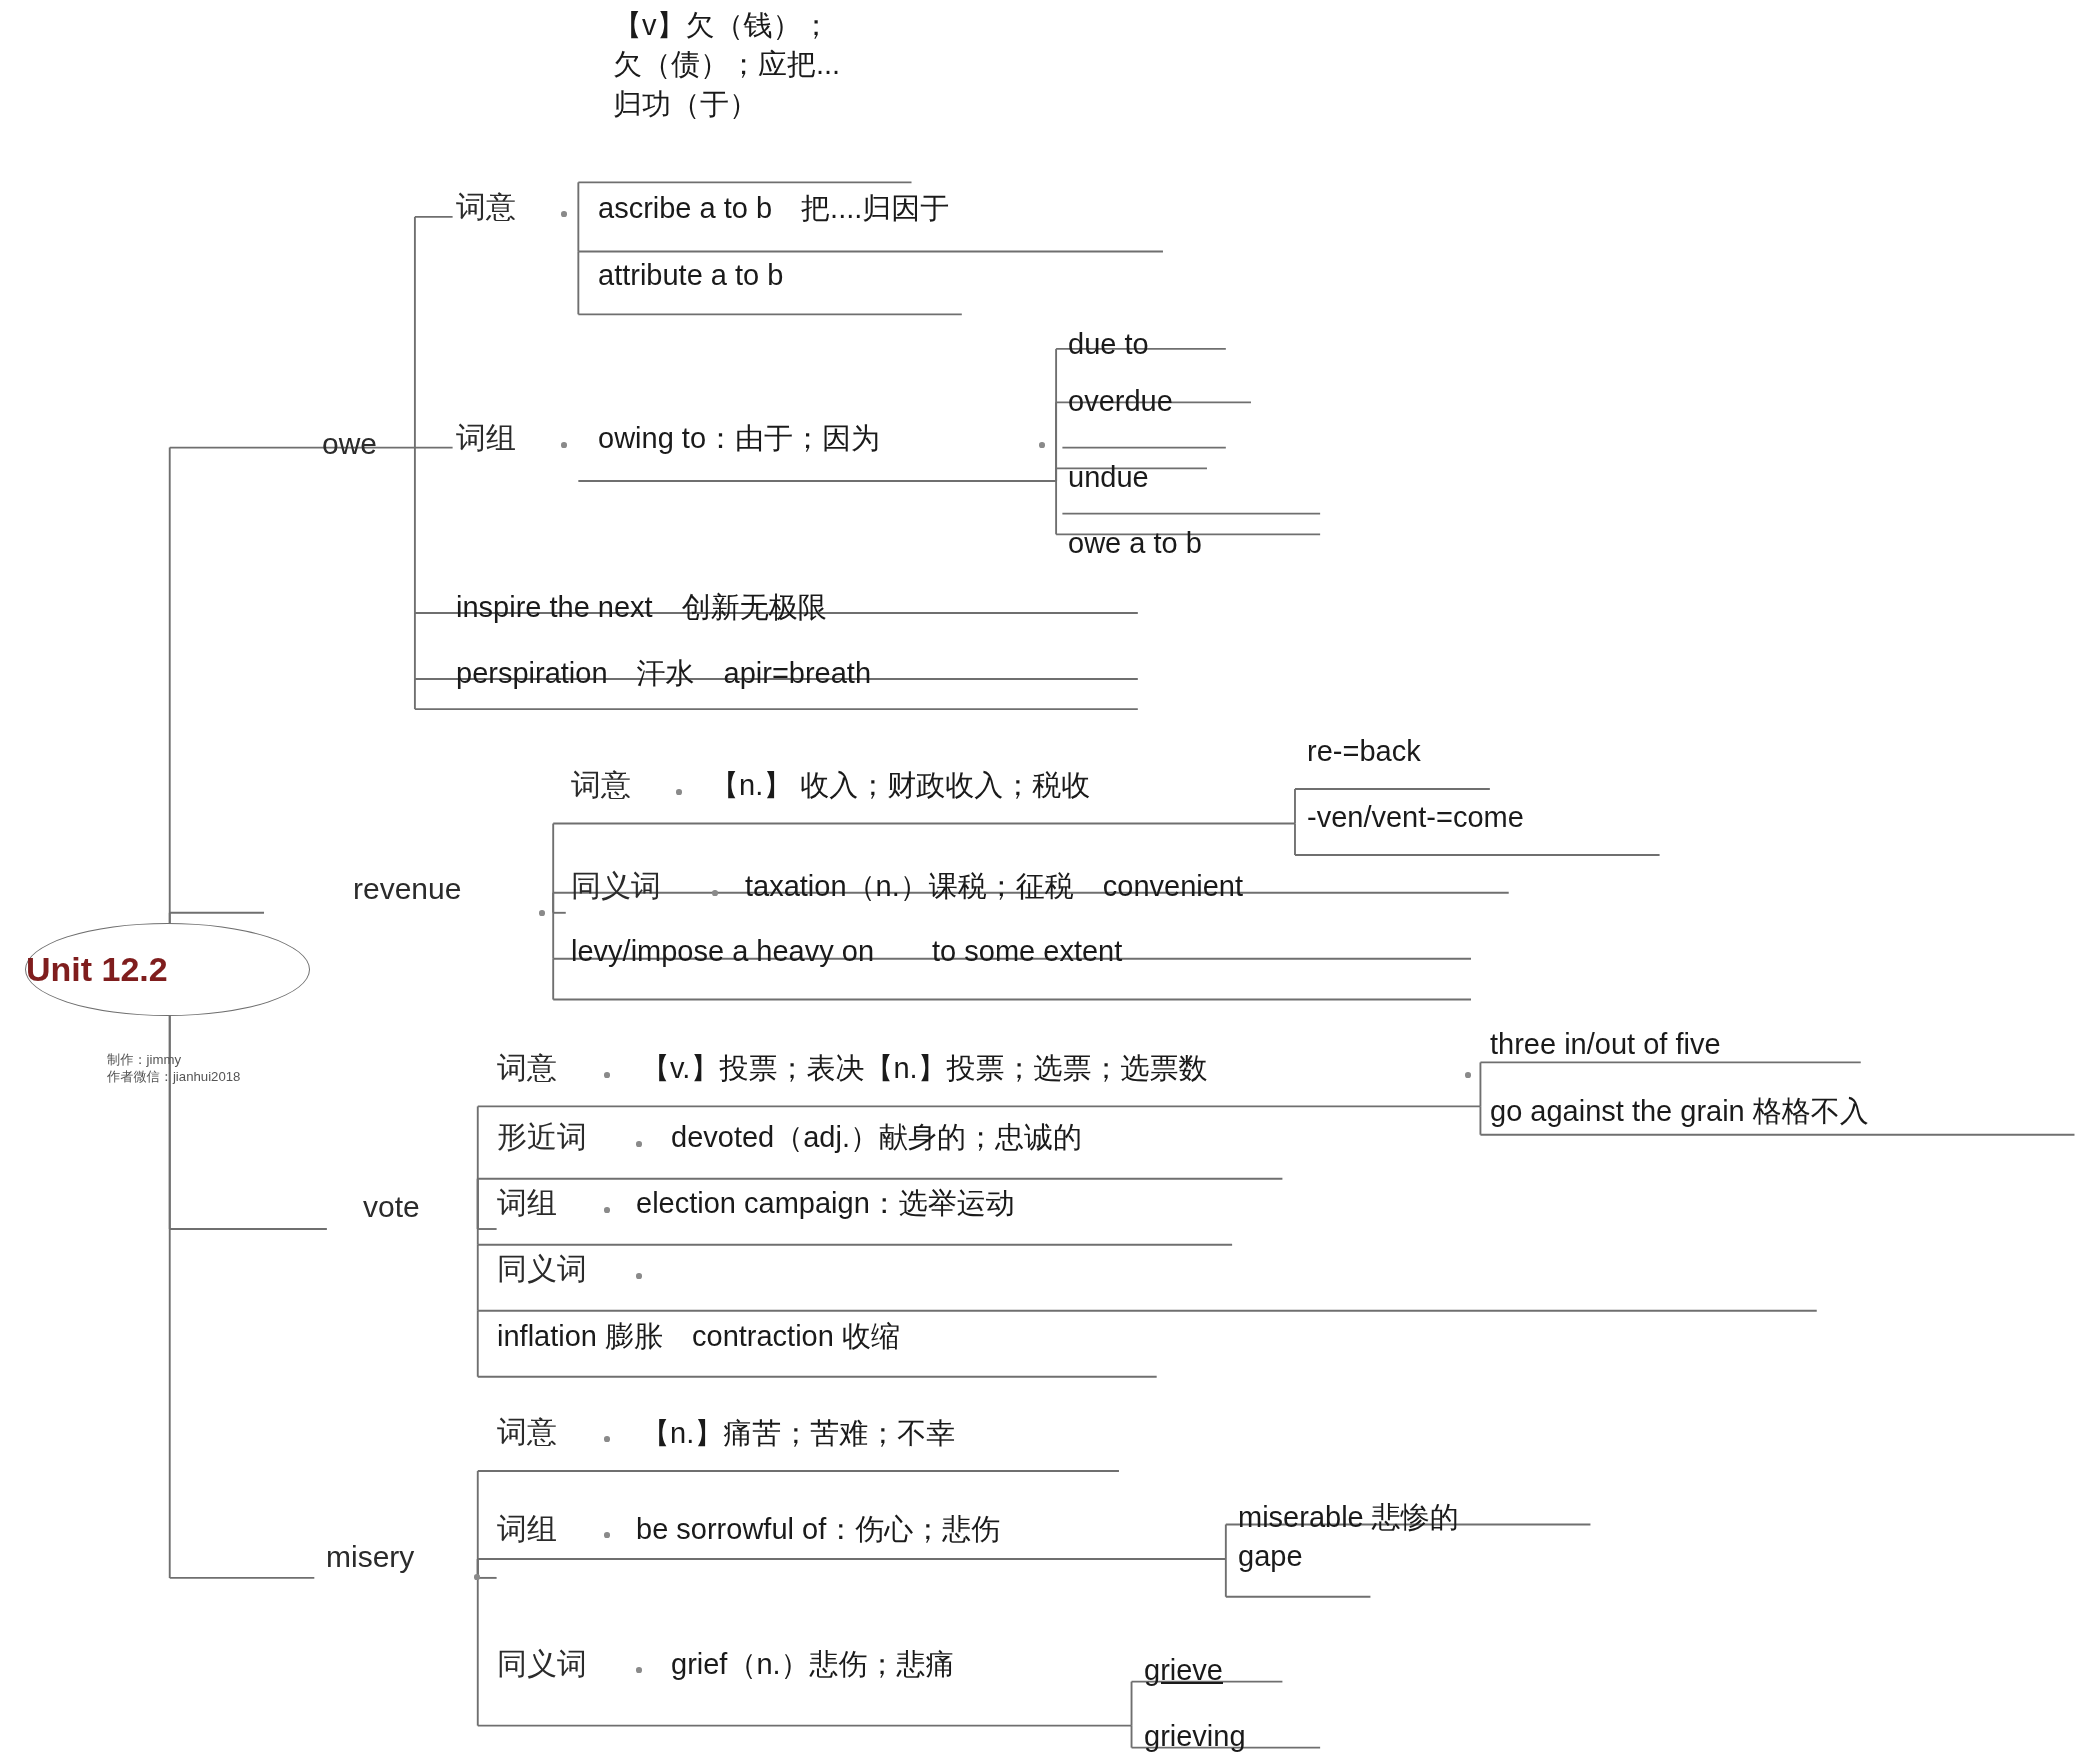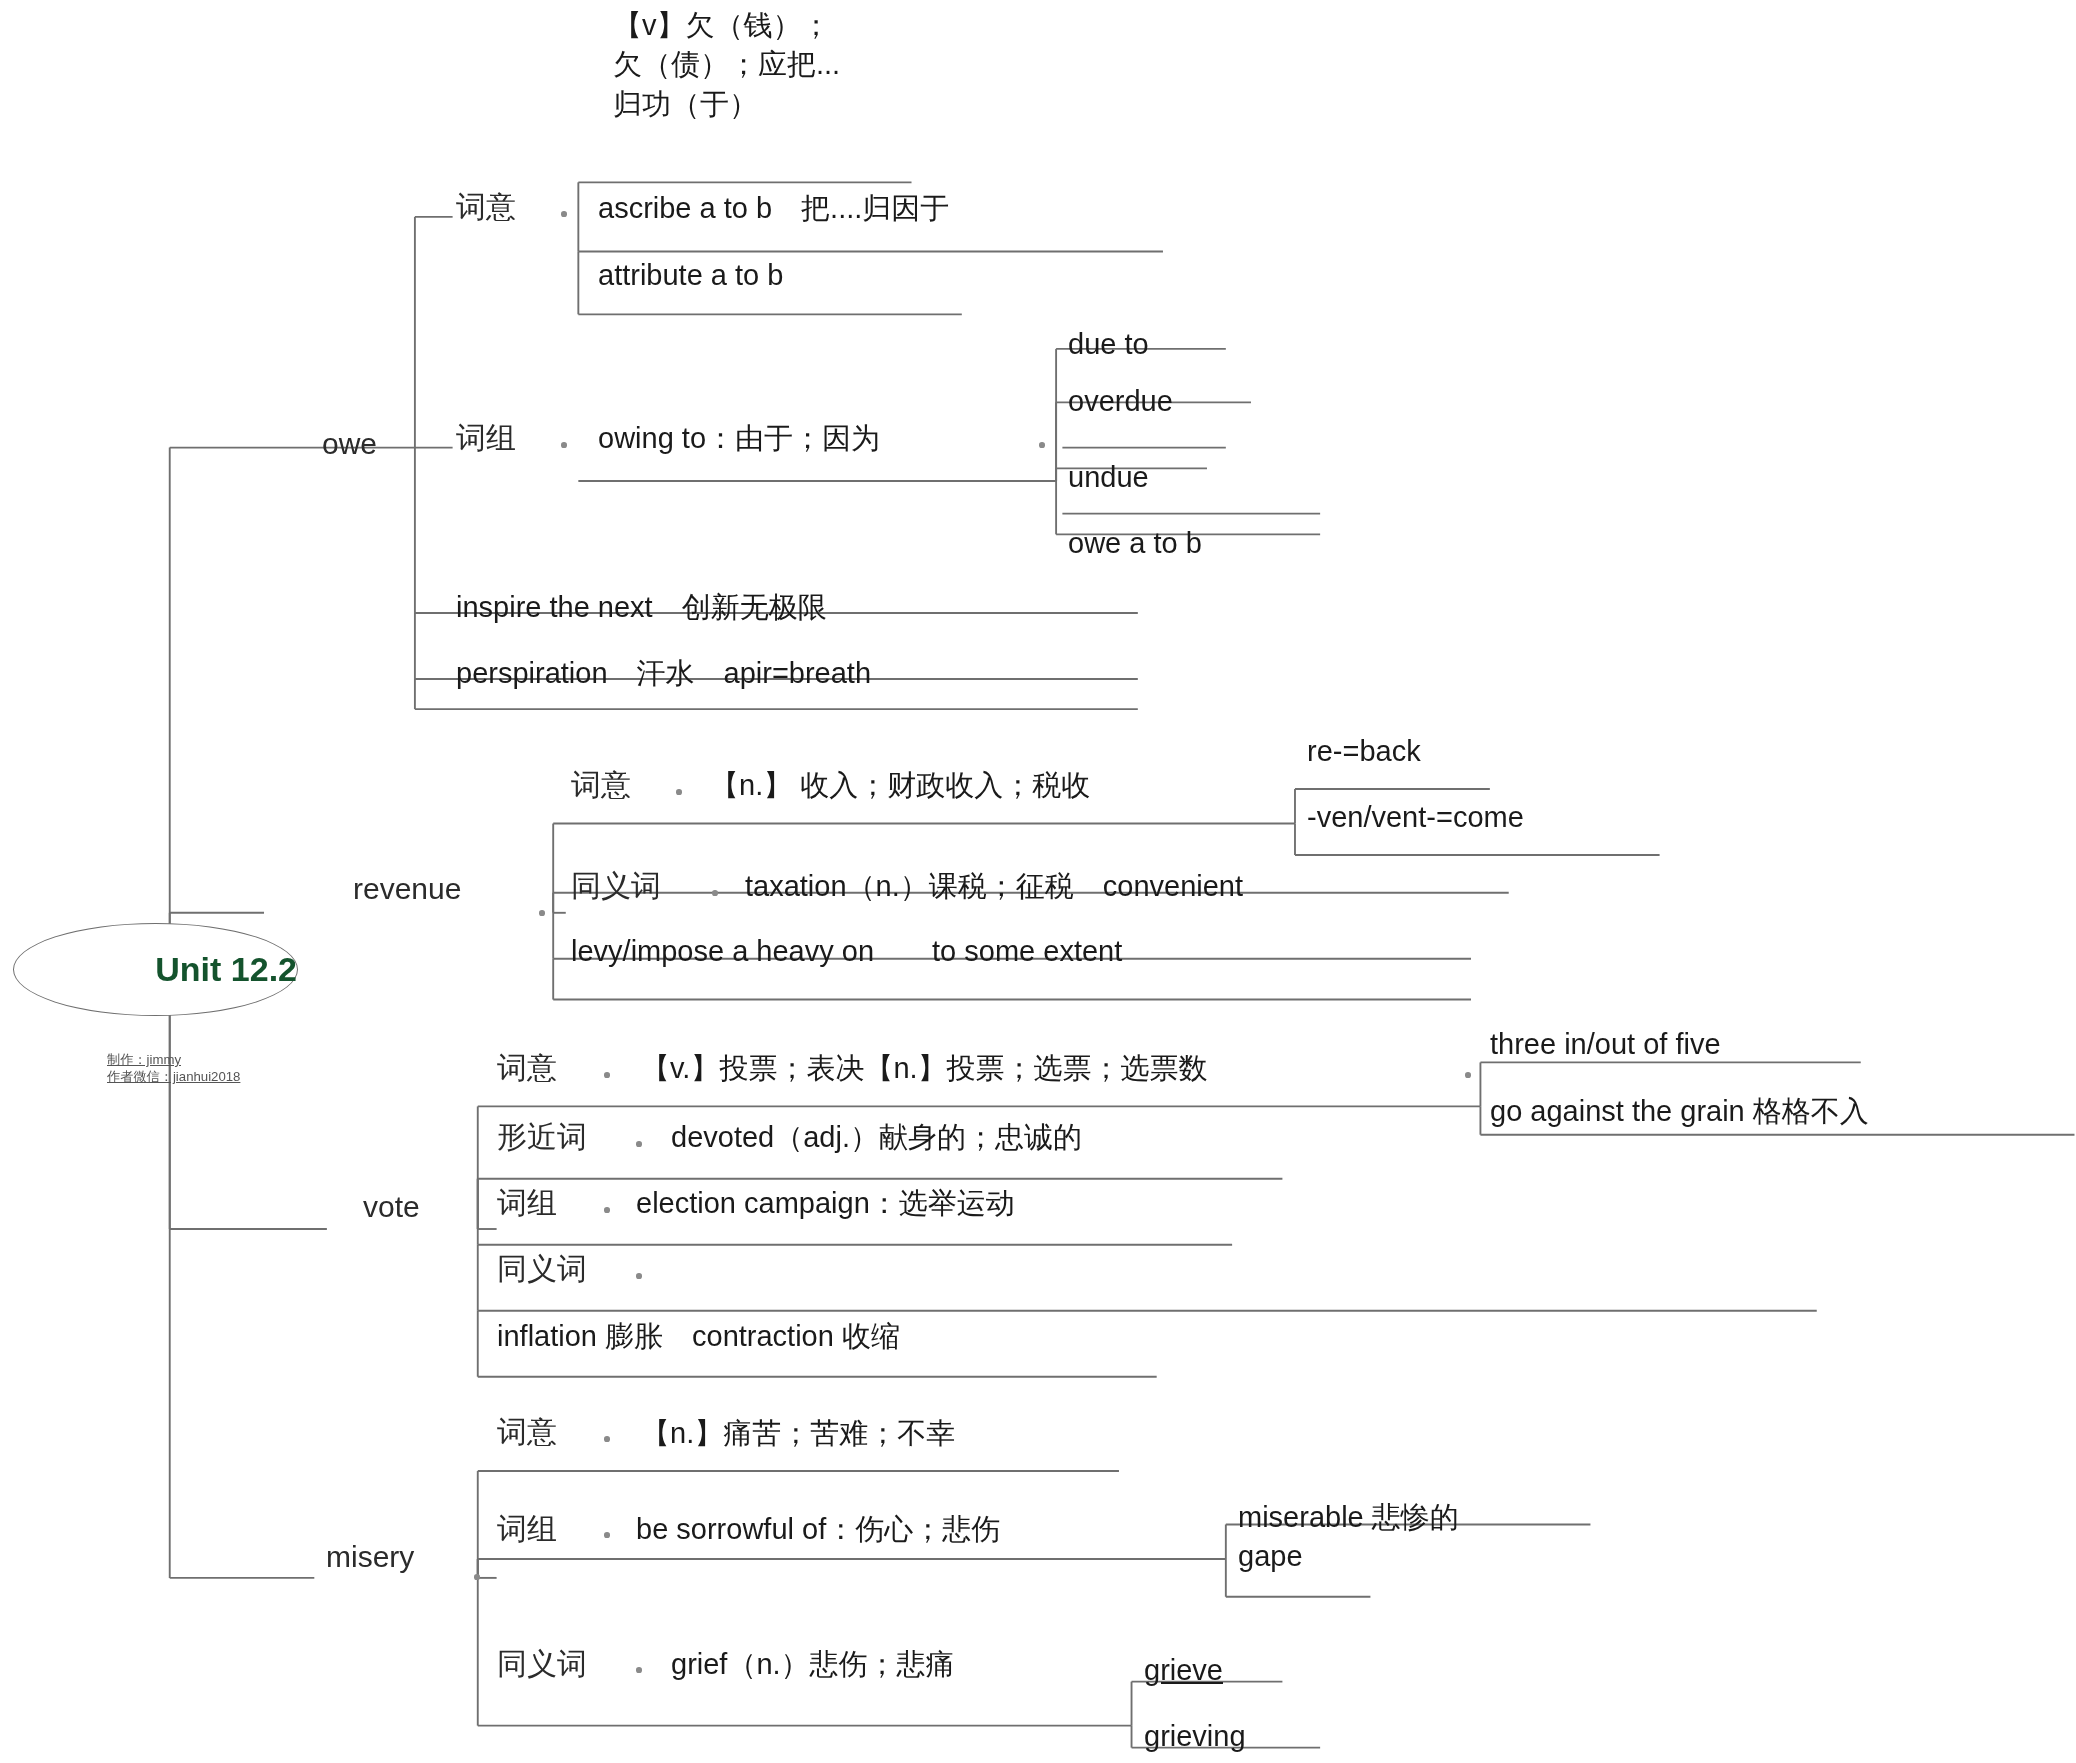--- a/index.html
+++ b/index.html
@@ -28,43 +28,42 @@
   }
   .node {
     position: absolute;
     white-space: nowrap;
     font-size: 29px;
     line-height: 1.15;
     color: #1a1a1a;
   }
   .root-ellipse {
     position: absolute;
-    left: 13px;
+    left: 25px;
     top: 923px;
     width: 283px;
     height: 91px;
     border: 1.9px solid #6f6f6f;
     border-radius: 50%;
     background: #ffffff;
     display: flex;
     align-items: center;
-    justify-content: flex-end;
+    justify-content: flex-start;
     font-size: 34px;
     font-weight: bold;
-    color: #14532d;
+    color: #7f1d1d;
   }
   .credit {
     position: absolute;
     left: 107px;
     top: 1051px;
     font-size: 13.2px;
     line-height: 1.3;
     color: #555555;
     white-space: nowrap;
-    text-decoration: underline;
   }
   .branch-label {
     font-size: 30px;
     color: #2b2b2b;
   }
   .dot {
     display: inline-block;
     width: 5.7px;
     height: 5.7px;
     background: #8a8a8a;

